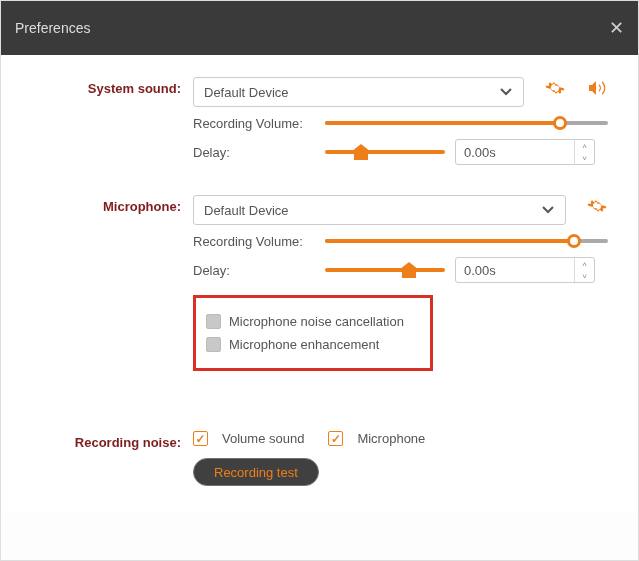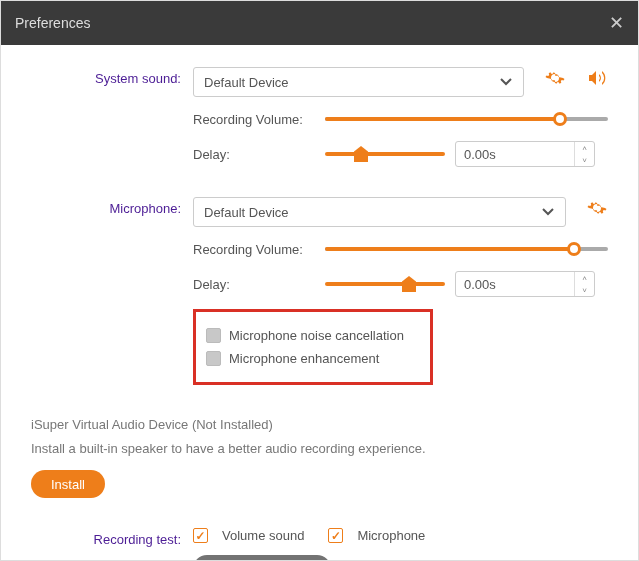--- a/index.html
+++ b/index.html
@@ -1,34 +1,34 @@
 <!DOCTYPE html>
 <html><head>
   <meta charset="utf-8">
   <style>
     * { box-sizing: border-box; margin: 0; padding: 0; }
     body { width: 639px; height: 561px; font-family: Arial, sans-serif; font-size: 13px; color: #555; background: #fdfdfd; overflow: hidden; border: 1px solid #ddd; }
 
-    .titlebar { background: #3a3a3a; color: #ddd; height: 44px; display: flex; align-items: center; padding: 0 14px; justify-content: space-between; }
+    .titlebar { background: #3a3a3a; color: #ddd; height: 54px; display: flex; align-items: center; padding: 0 14px; justify-content: space-between; }
     .titlebar .title { font-size: 14px; }
     .titlebar .close { font-size: 18px; cursor: pointer; color: #ccc; }
 
     .inner { padding: 22px 30px 18px 30px; background: #fff; }
 
     .row { display: flex; margin-bottom: 8px; }
-    .label-col { width: 162px; text-align: right; padding-right: 12px; padding-top: 4px; font-weight: normal; color: #4c1d95; }
+    .label-col { width: 162px; text-align: right; padding-right: 12px; padding-top: 4px; font-weight: bold; color: #7f1d1d; }
     .field-col { flex: 1; }
 
     .dd { display: flex; align-items: flex-start; gap: 20px; }
     .dropdown { flex: 1; border: 1px solid #ccc; border-radius: 3px; height: 30px; display: flex; align-items: center; padding: 0 10px; justify-content: space-between; cursor: pointer; }
     .dropdown .chev { color: #666; }
 
     .icon-btn { color: #ee7e1a; width: 22px; height: 22px; display: flex; align-items: center; justify-content: center; cursor: pointer; }
 
-    .subrow { display: flex; align-items: center; margin-top: 12px; gap: 10px; }
+    .subrow { display: flex; align-items: center; margin-top: 6px; gap: 10px; }
     .sublabel { width: 122px; color: #555; }
 
     .slider { position: relative; flex: 1; height: 20px; display: flex; align-items: center; }
     .slider .track-bg { position: absolute; height: 4px; width: 100%; background: #aaa; border-radius: 2px; }
     .slider .track-fill { position: absolute; height: 4px; background: #ee7e1a; border-radius: 2px; }
     .slider .thumb { position: absolute; width: 14px; height: 14px; border: 3px solid #ee7e1a; background: #fff; border-radius: 50%; top: 50%; transform: translate(-50%, -50%); }
     .slider .thumb.home { width: 14px; height: 16px; border: none; background: #ee7e1a; border-radius: 2px 2px 0 0; top: 50%; transform: translate(-50%, -50%); clip-path: polygon(50% 0, 100% 35%, 100% 100%, 0 100%, 0 35%); }
 
     .spinner { width: 140px; display: flex; border: 1px solid #ccc; border-radius: 3px; height: 26px; overflow: hidden; }
     .spinner .val { flex: 1; padding: 0 8px; display: flex; align-items: center; }
@@ -36,21 +36,21 @@
     .spinner .arrows div { flex: 1; display: flex; align-items: center; justify-content: center; font-size: 8px; color: #888; cursor: pointer; }
 
     .highlight-box { border: 3px solid #d93025; padding: 12px 10px; margin-top: 12px; width: 240px; }
     .chk-line { display: flex; align-items: center; gap: 8px; padding: 4px 0; }
     .chk-box { width: 15px; height: 15px; border: 1px solid #bbb; background: #c8c8c8; border-radius: 2px; cursor: pointer; }
     .chk-box.checked { border: 1px solid #ee7e1a; background: #fff; display: flex; align-items: center; justify-content: center; }
     .chk-box.checked::after { content: "✓"; color: #ee7e1a; font-size: 12px; font-weight: bold; }
 
     .info-text { color: #777; line-height: 1.5; }
 
-    .pill-btn { display: inline-flex; align-items: center; justify-content: center; border: 7px solid #737373; color: #ee7e1a; background: #7f1d1d; border-radius: 16px; height: 28px; padding: 0 20px; cursor: pointer; font-size: 13px; }
+    .pill-btn { display: inline-flex; align-items: center; justify-content: center; border: 1px solid #737373; color: #ee7e1a; background: #404040; border-radius: 16px; height: 28px; padding: 0 20px; cursor: pointer; font-size: 13px; }
     .pill-btn.solid { background: #ee7e1a; color: #fff; border: none; }
 
     .test-row { display: flex; align-items: center; gap: 14px; }
 
     .section-gap { height: 22px; }
 
     svg { display: block; }
   </style>
 </head>
 <body>
@@ -162,33 +162,26 @@
           <div class="chk-box"></div>
           <span>Microphone enhancement</span>
         </div>
       </div>
     </div>
   </div>
 
   <div class="section-gap"></div>
 
   <div class="row">
-    <div class="field-col">
-      <div class="info-text">iSuper Virtual Audio Device (Not Installed)</div>
-      <div class="info-text" style="margin-top:4px">Install a built-in speaker to have a better audio recording experience.</div>
-      <div style="margin-top:12px">
-        <div class="pill-btn solid">Install</div>
-      </div>
-    </div>
   </div>
 
   <div class="section-gap"></div>
 
   <div class="row">
-    <div class="label-col">Recording test:</div>
+    <div class="label-col">Recording noise:</div>
     <div class="field-col">
       <div class="test-row">
         <div class="chk-box checked"></div>
         <span style="margin-right:10px">Volume sound</span>
         <div class="chk-box checked"></div>
         <span>Microphone</span>
       </div>
       <div style="margin-top:12px">
         <div class="pill-btn">Recording test</div>
       </div>

